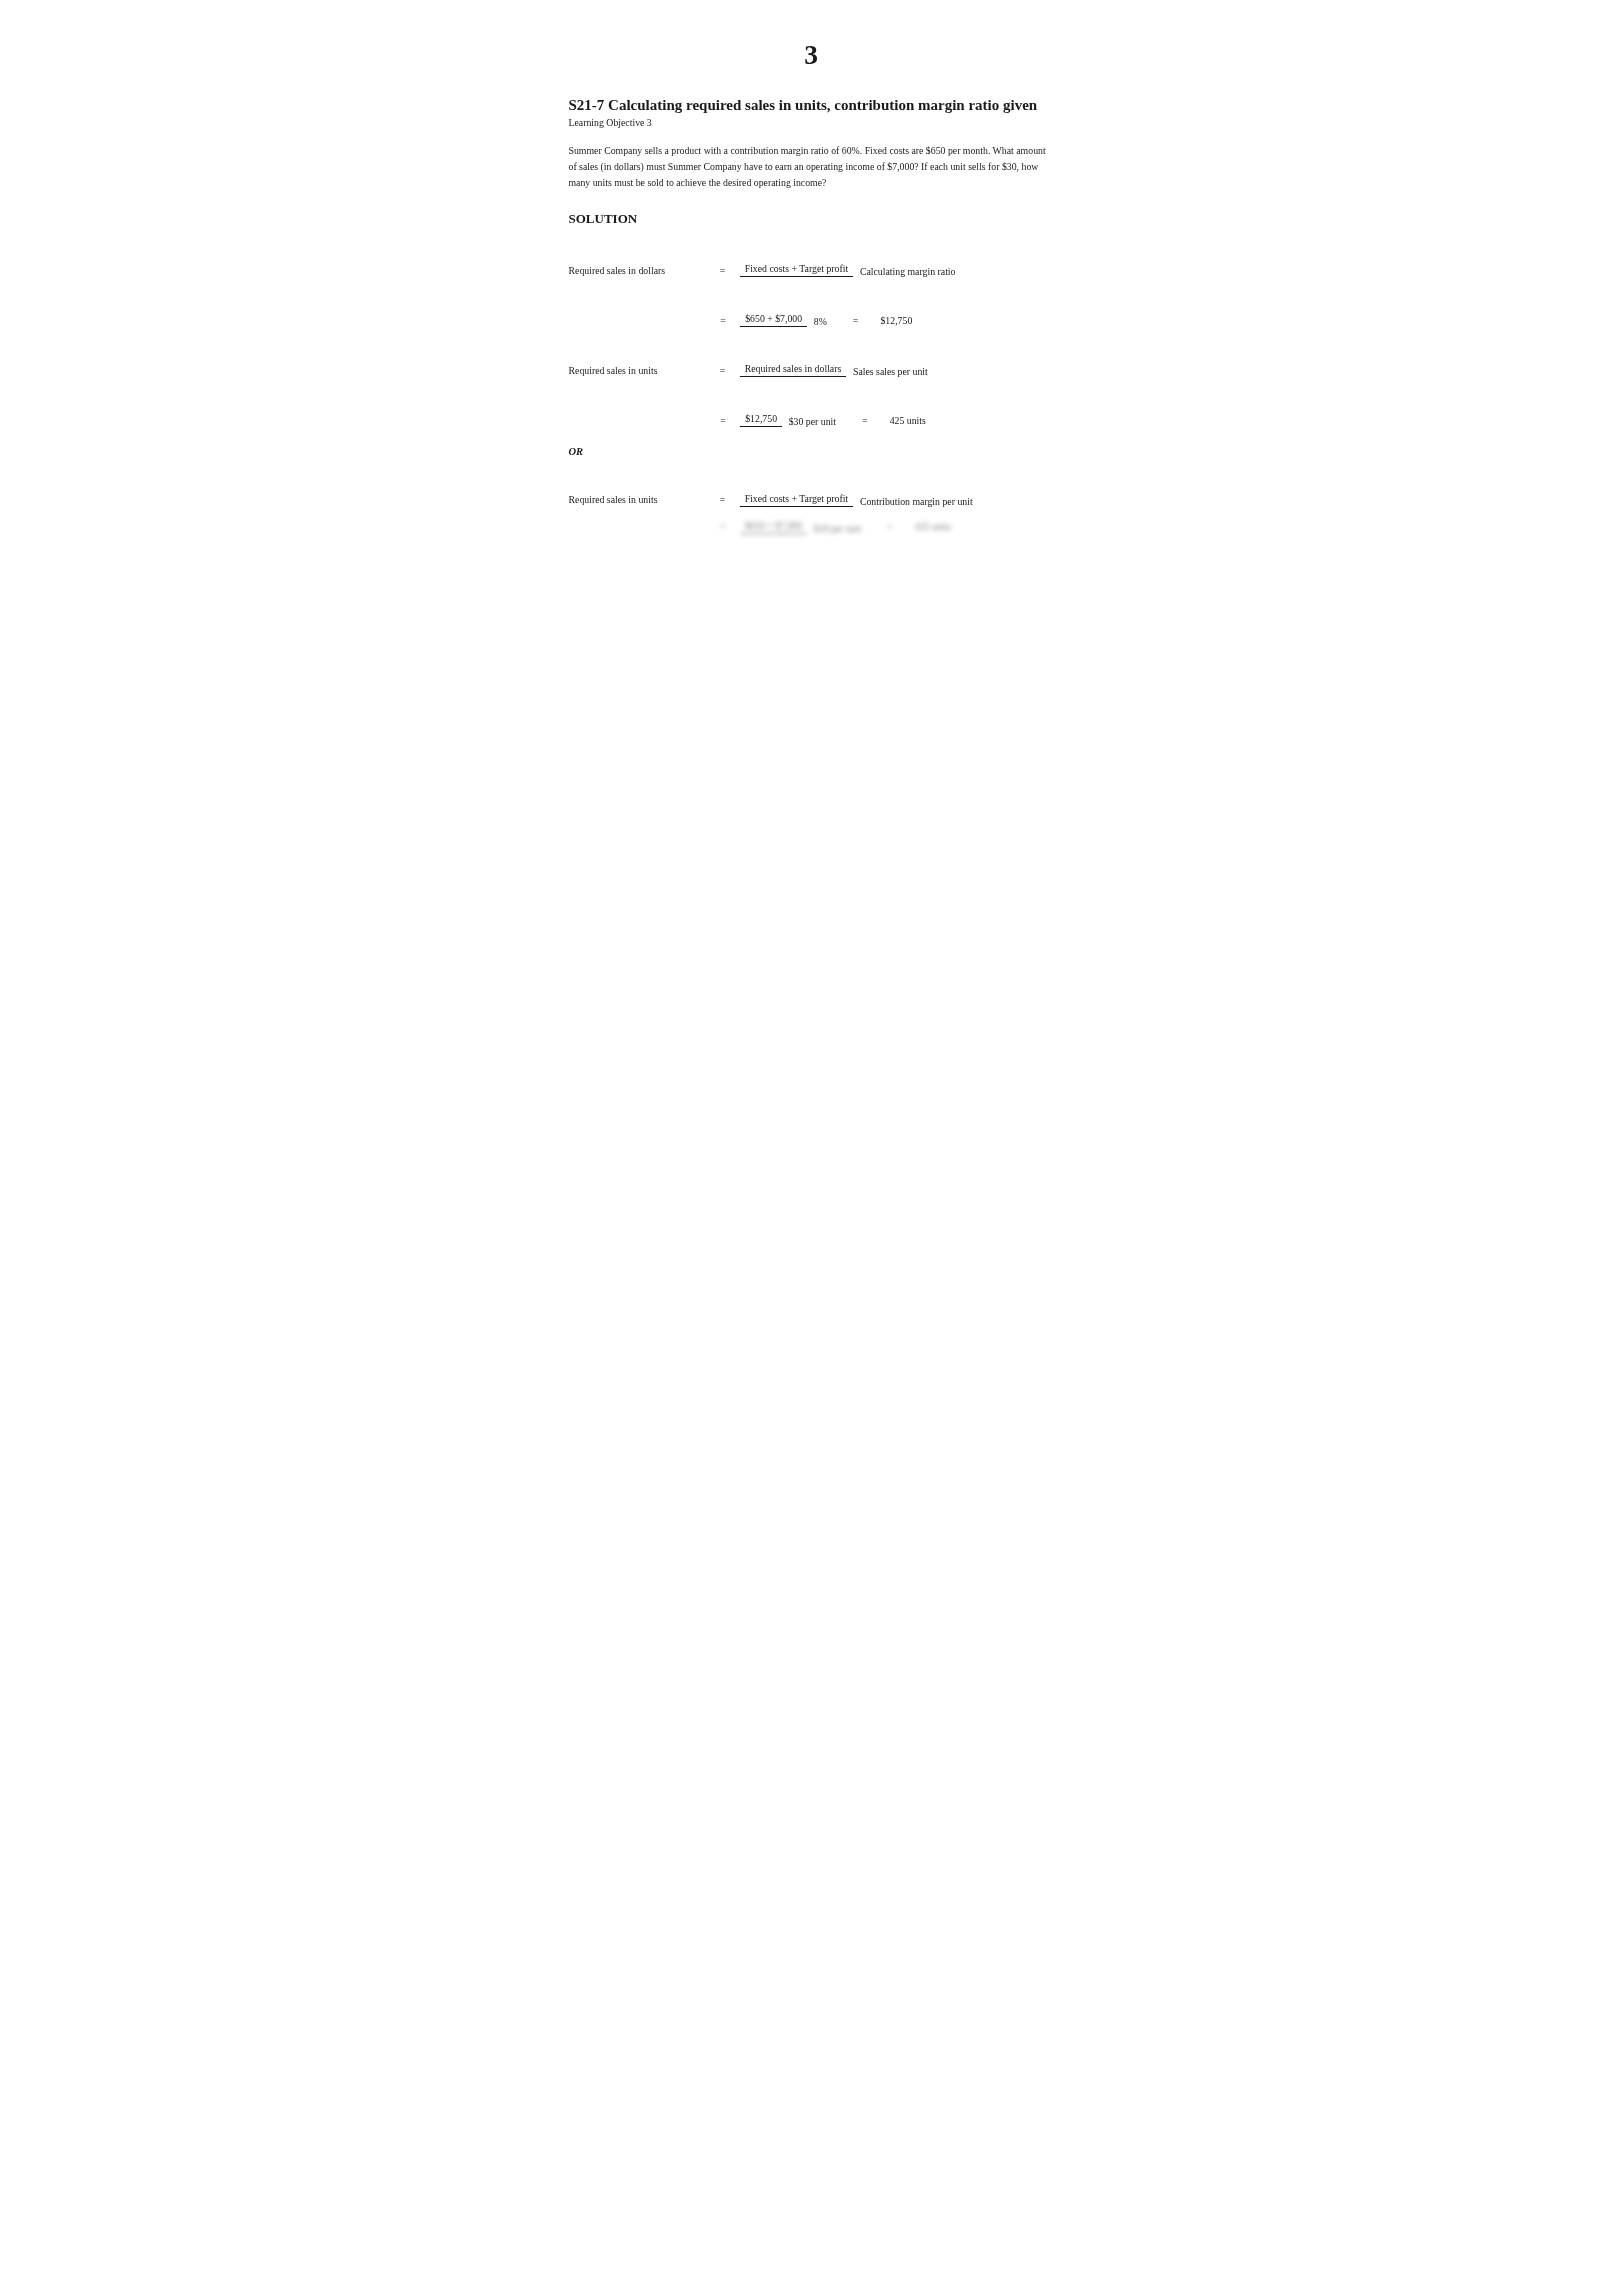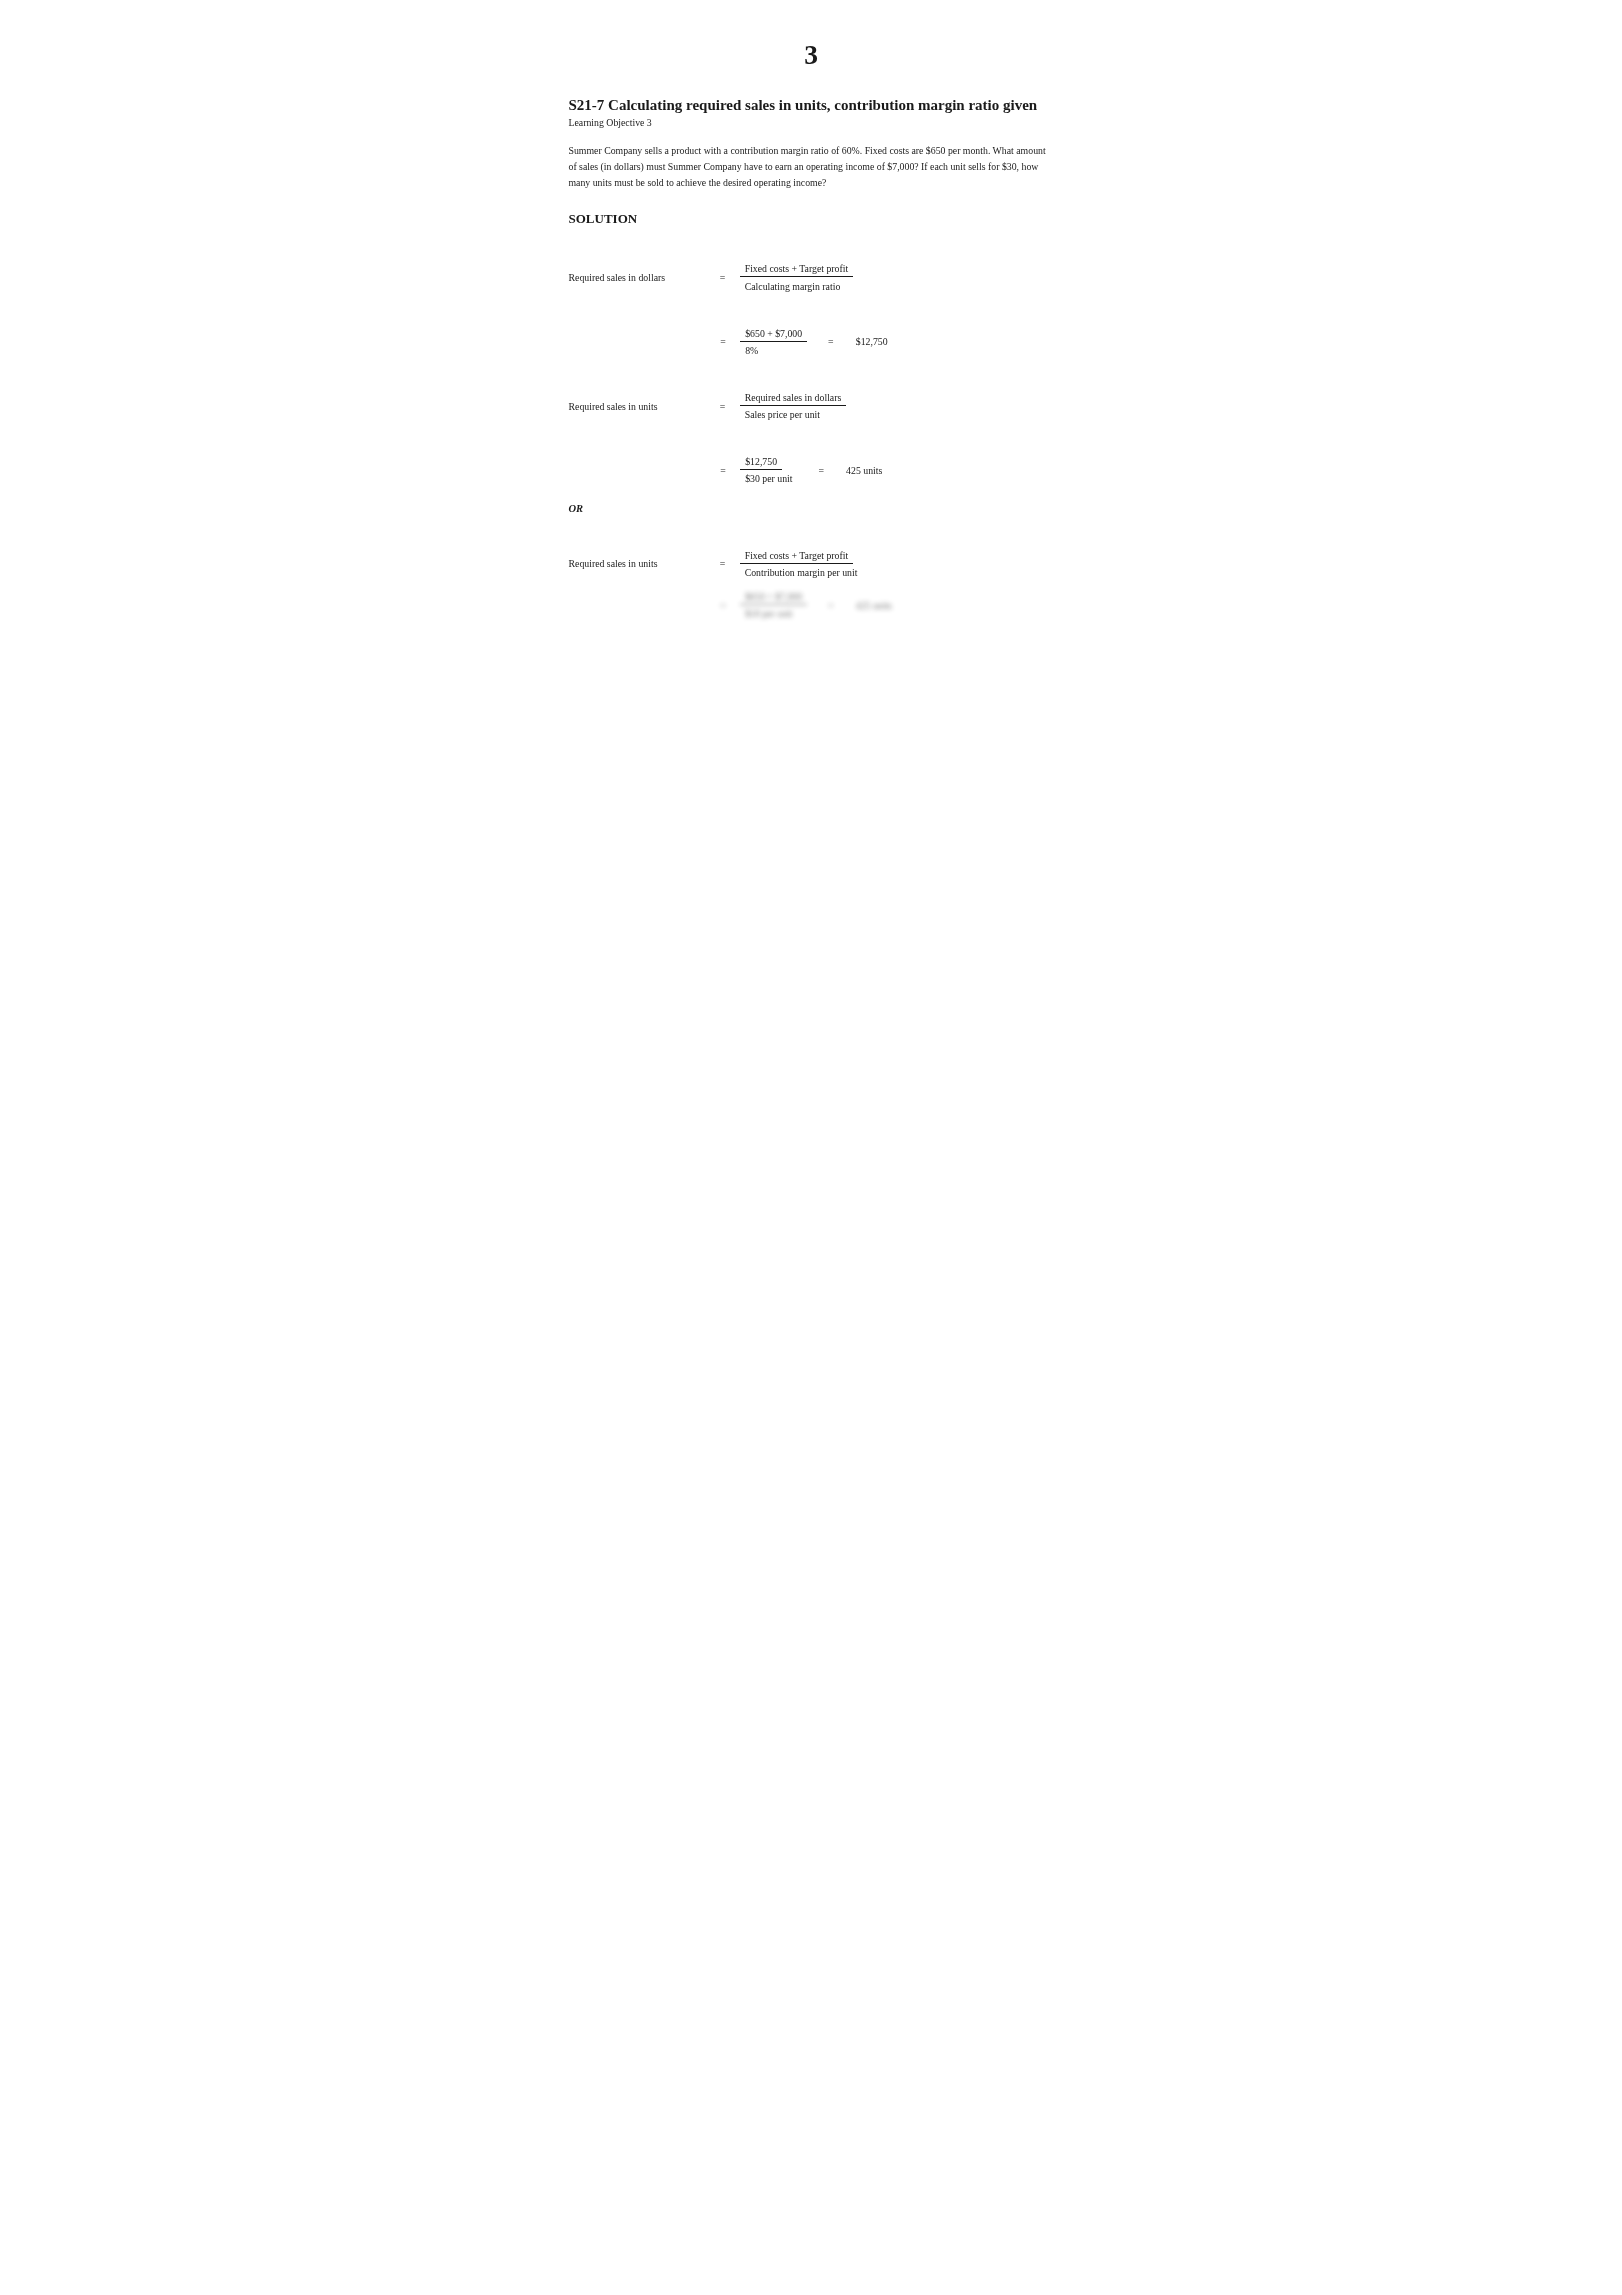--- a/index.html
+++ b/index.html
@@ -67,22 +67,21 @@
     }
 
     .equals {
       font-size: 9.8px;
       min-width: 13px;
       text-align: center;
     }
 
     .fraction {
       display: inline-flex;
-      flex-direction: column;
-      align-items: flex-start;
+      align-items: flex-end;
       font-size: 9.8px;
       gap: 1.3px;
     }
 
     .fraction .numerator {
       padding-bottom: 2px;
       border-bottom: 0.7px solid #1a1a1a;
       text-align: center;
       padding-left: 5.2px;
       padding-right: 5.2px;
@@ -160,21 +159,21 @@
     <span class="result">$12,750</span>
   </div>
 </div>
 
 <div class="formula-block">
   <div class="formula-row">
     <span class="label">Required sales in units</span>
     <span class="equals">=</span>
     <div class="fraction">
       <div class="numerator">Required sales in dollars</div>
-      <div class="denominator">Sales price per unit</div>
+      <div class="denominator">Sales sales per unit</div>
     </div>
   </div>
 
   <div class="formula-row" style="margin-left: 148px;">
     <span class="equals">=</span>
     <div class="fraction">
       <div class="numerator">$12,750</div>
       <div class="denominator">$30 per unit</div>
     </div>
     <span class="equals" style="margin-left: 6.5px;">=</span>

